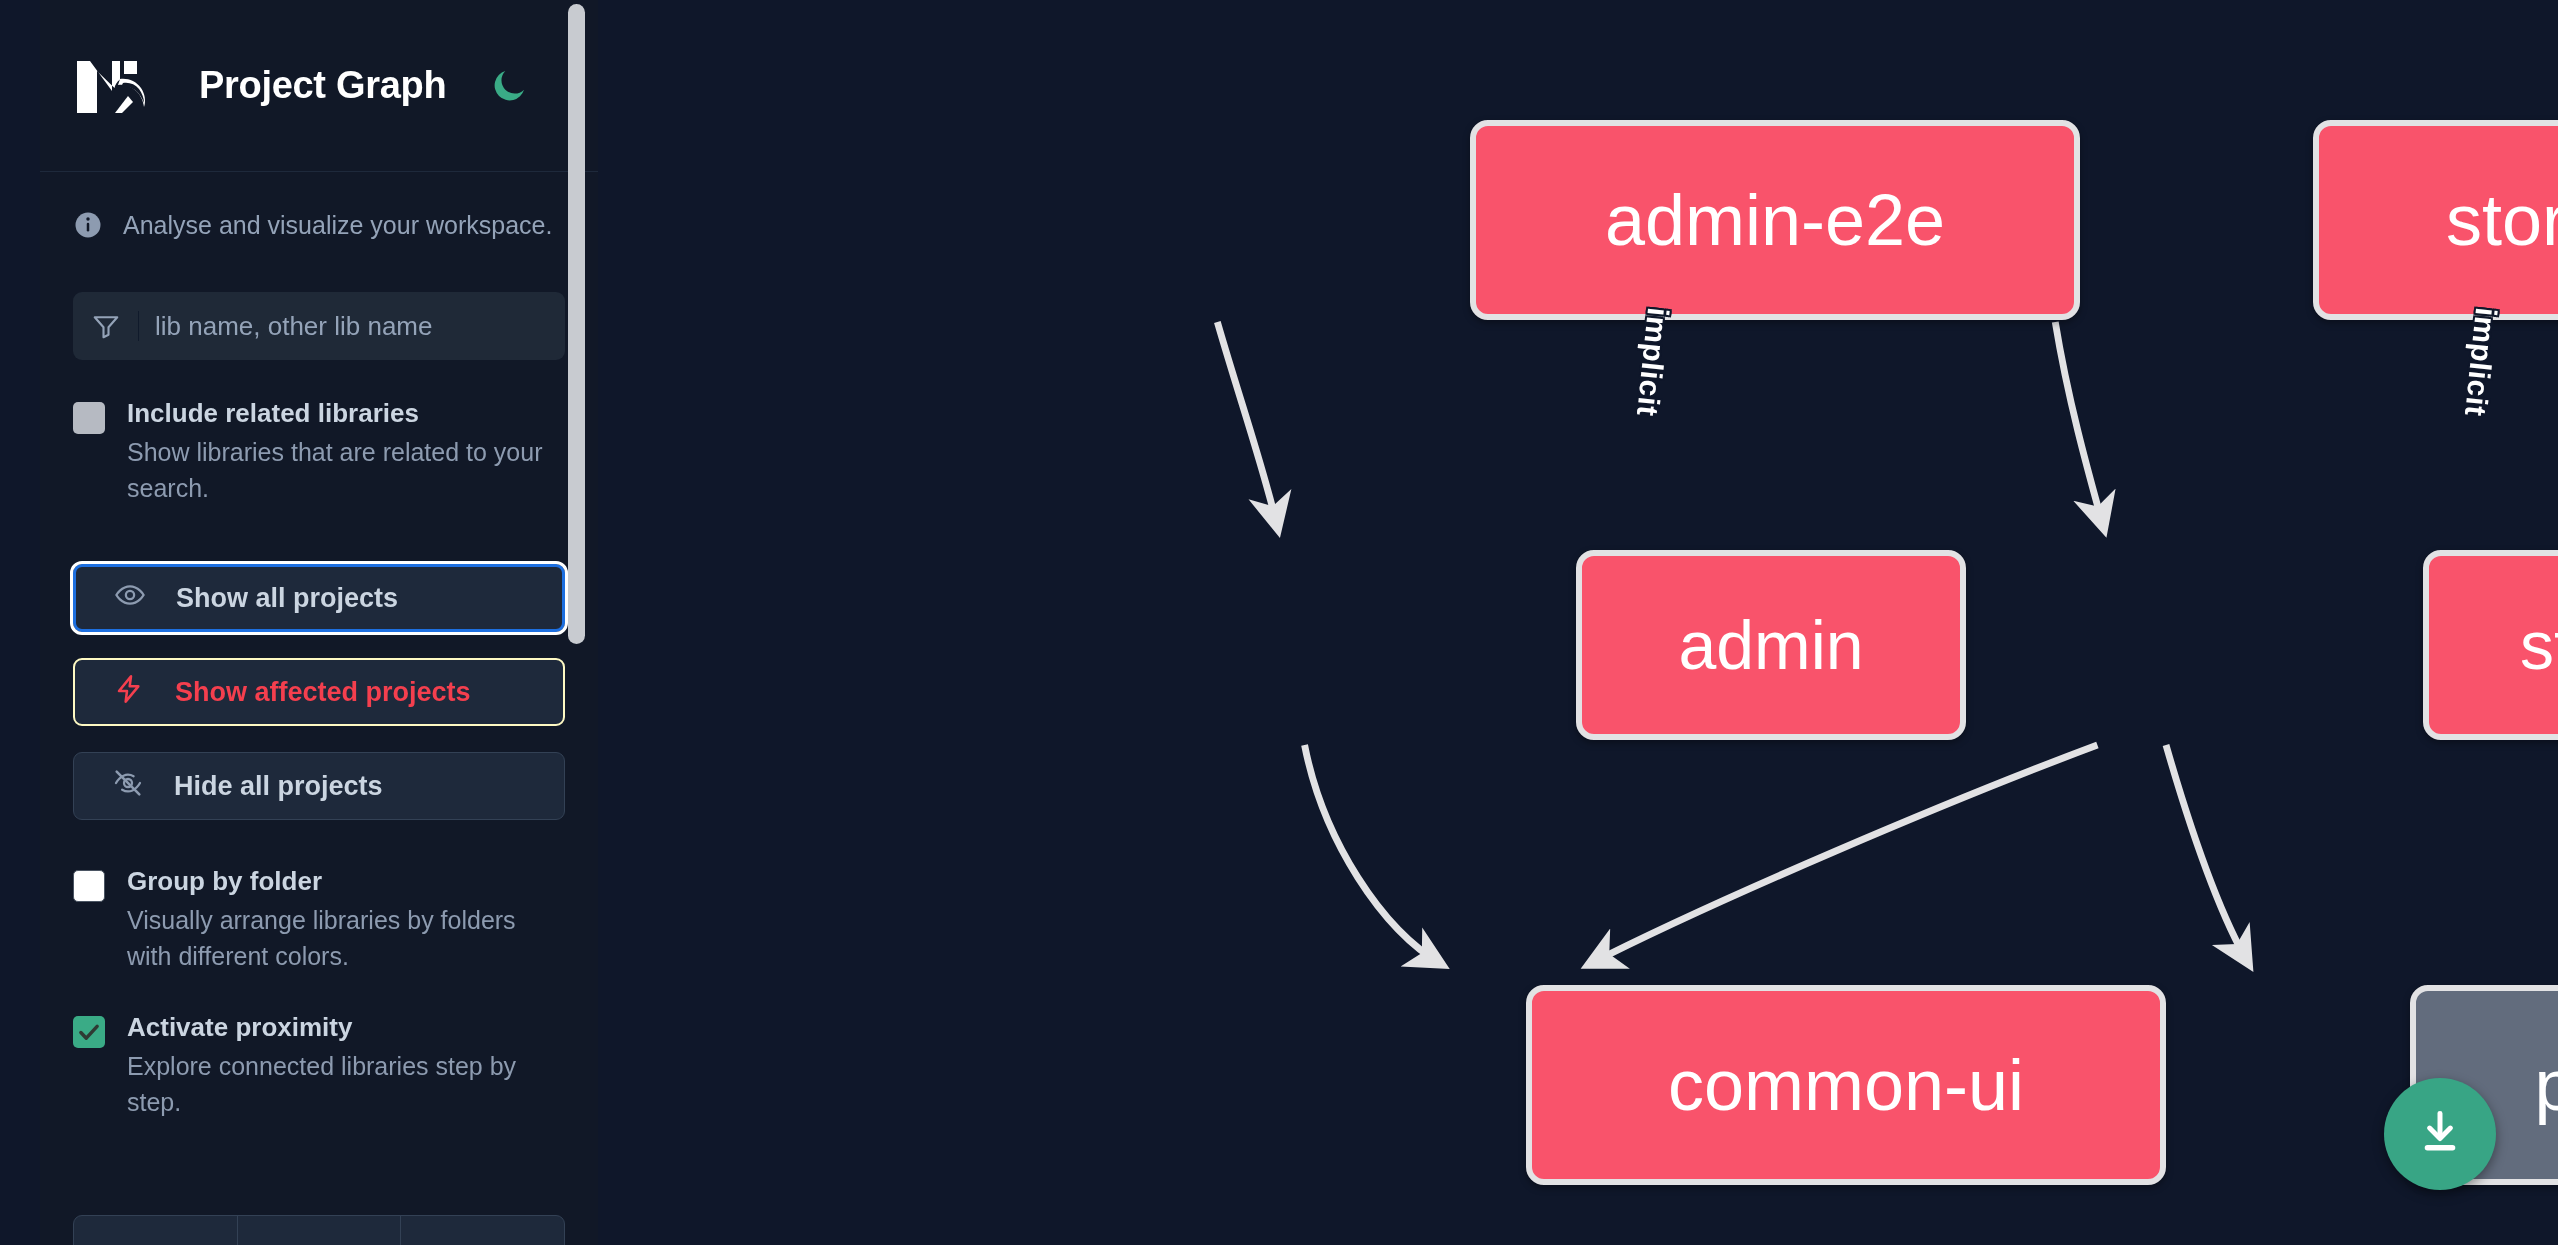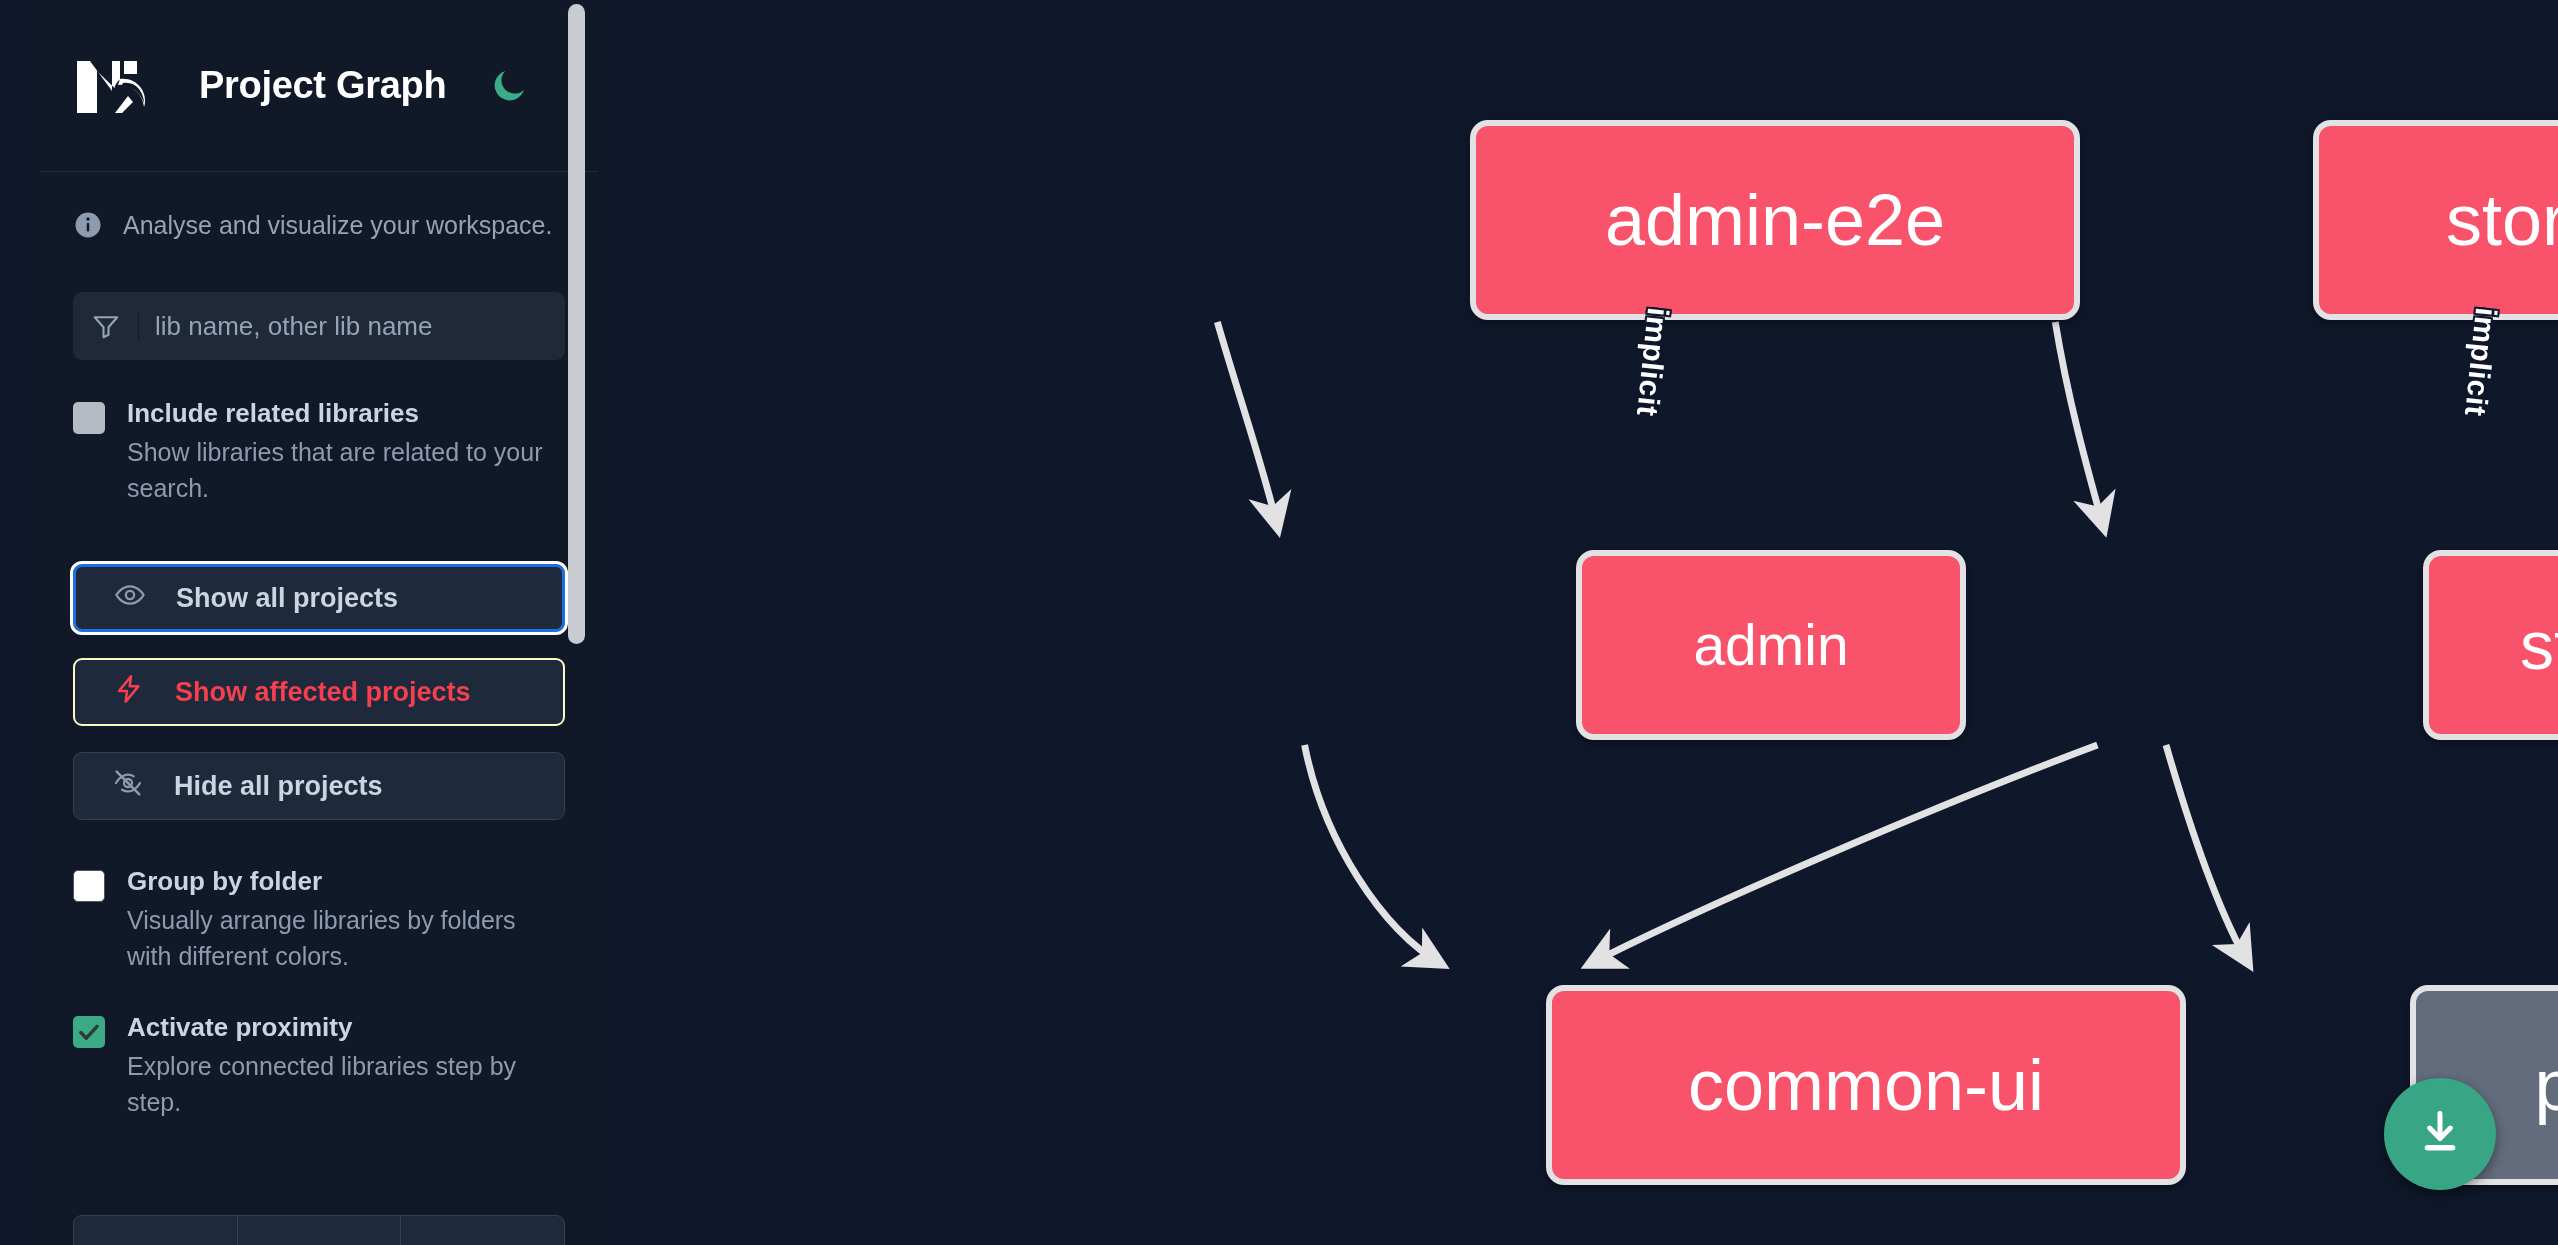--- a/index.html
+++ b/index.html
@@ -324,28 +324,28 @@
 
     <div class="node pink" style="left:872px; top:120px; width:610px; height:200px;">
       <span class="nlabel" style="font-size:72px">admin-e2e</span>
     </div>
 
     <div class="node pink" style="left:1715px; top:120px; width:570px; height:200px;">
       <span class="nlabel" style="font-size:72px">store-e2e</span>
     </div>
 
     <div class="node pink" style="left:978px; top:550px; width:390px; height:190px;">
-      <span class="nlabel" style="font-size:57px">admin</span>
+      <span class="nlabel" style="font-size:68px">admin</span>
     </div>
 
     <div class="node pink" style="left:1825px; top:550px; width:345px; height:190px;">
       <span class="nlabel" style="font-size:68px">store</span>
     </div>
 
-    <div class="node pink" style="left:928px; top:985px; width:640px; height:200px;margin-left:20px;">
+    <div class="node pink" style="left:928px; top:985px; width:640px; height:200px;">
       <span class="nlabel" style="font-size:72px">common-ui</span>
     </div>
 
     <div class="node grey" style="left:1812px; top:985px; width:525px; height:200px;">
       <span class="nlabel" style="font-size:72px">products</span>
     </div>
 
     <div class="edge-label" style="left:1000px; top:345px; transform:rotate(96deg);">implicit</div>
 
     <div class="edge-label" style="left:1828px; top:345px; transform:rotate(96deg);">implicit</div>

